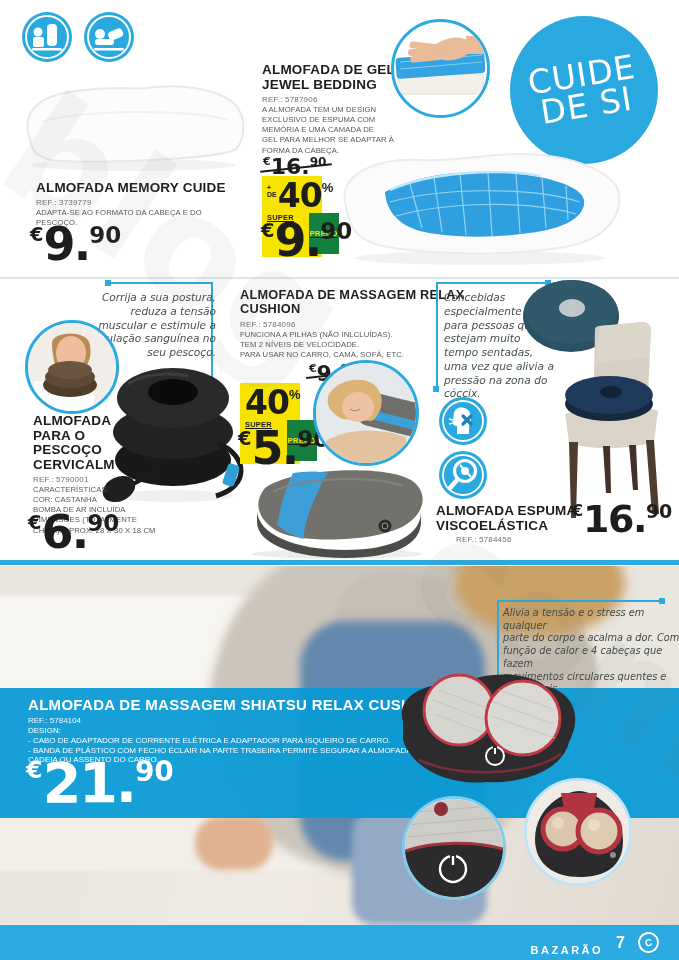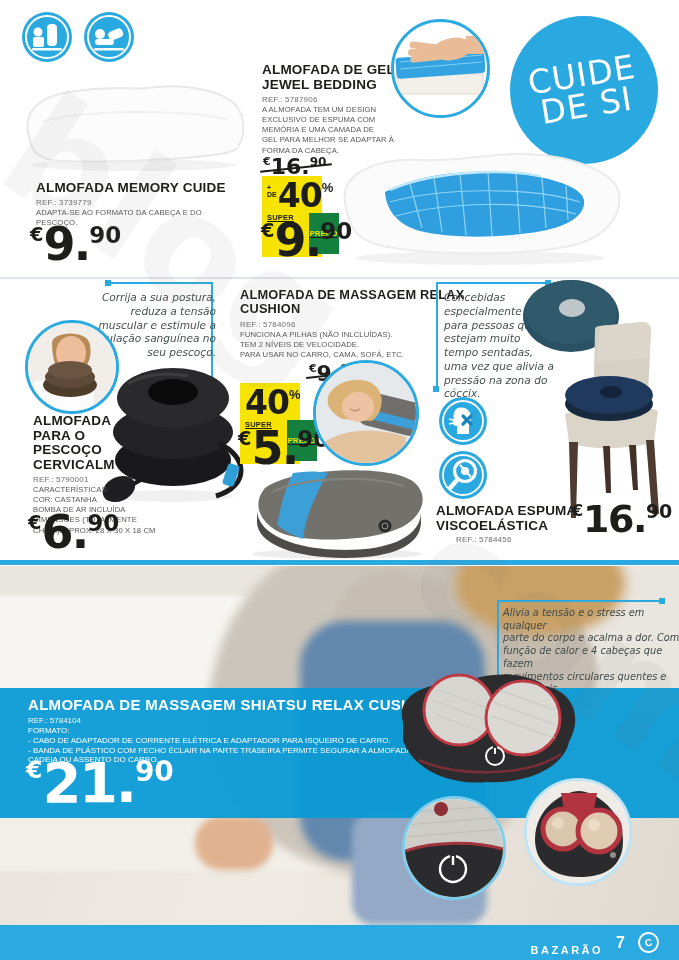--- a/index.html
+++ b/index.html
@@ -376,21 +376,21 @@
   <div class="abs bubble" style="left:503px;top:607px;width:178px;font-size:9.8px;color:#3e4a48;z-index:4">Alivia a tensão e o stress em qualquer
 parte do corpo e acalma a dor. Com
 função de calor e 4 cabeças que fazem
 movimentos circulares quentes e
 agradáveis.</div>
 
   
   <div id="band"></div>
   <div class="abs bandtxt" style="left:28px;top:696px;font-size:15px;font-weight:bold;letter-spacing:.3px;z-index:3">ALMOFADA DE MASSAGEM SHIATSU RELAX CUSHI</div>
   <div class="abs bandtxt" style="left:28px;top:716px;font-size:8px;opacity:.95;z-index:3">REF.: 5784104</div>
-  <div class="abs bandtxt" style="left:28px;top:726px;font-size:8px;z-index:3">FORMATO:</div>
+  <div class="abs bandtxt" style="left:28px;top:726px;font-size:8px;z-index:3">DESIGN:</div>
   <div class="abs bandtxt" style="left:28px;top:736px;font-size:8px;z-index:3">- CABO DE ADAPTADOR DE CORRENTE ELÉTRICA E ADAPTADOR PARA ISQUEIRO DE CARRO.</div>
   <div class="abs bandtxt" style="left:28px;top:746px;font-size:8px;white-space:pre-line;line-height:1.18;z-index:3">- BANDA DE PLÁSTICO COM FECHO ÉCLAIR NA PARTE TRASEIRA PERMITE SEGURAR A ALMOFADA A UMA
 CADEIA OU ASSENTO DO CARRO.</div>
   <div class="abs price white" style="left:26px;top:758px;font-size:56px;z-index:3">
     <span class="eur">€</span>
       <span class="int">21</span>
       <span class="cents">90</span>
   </div>
 
   

